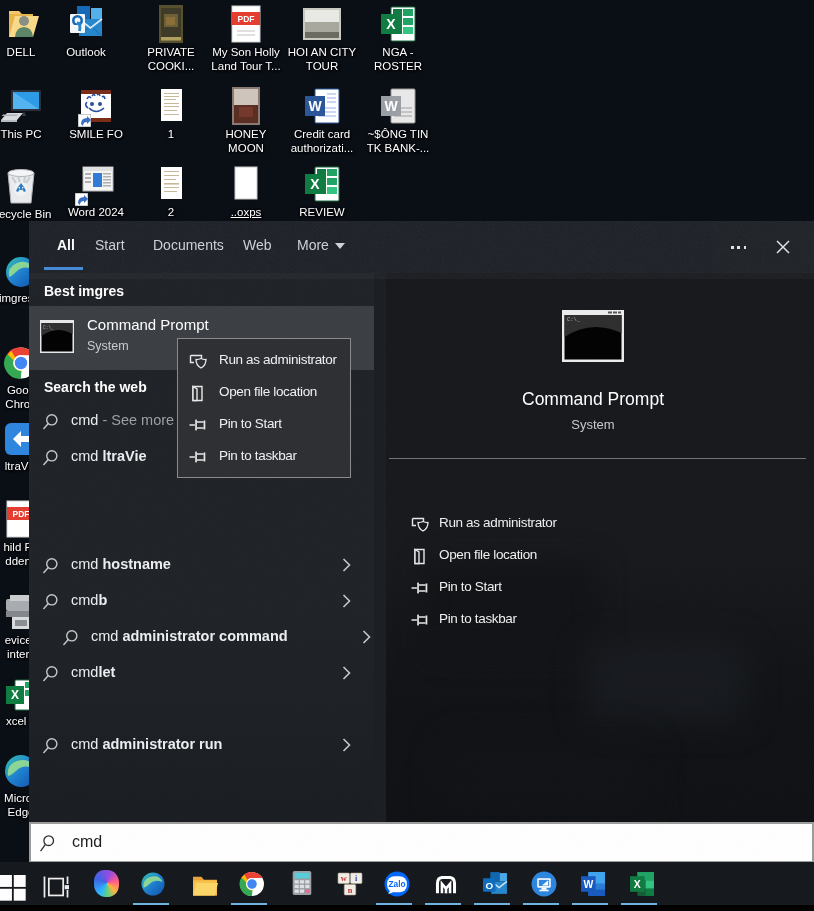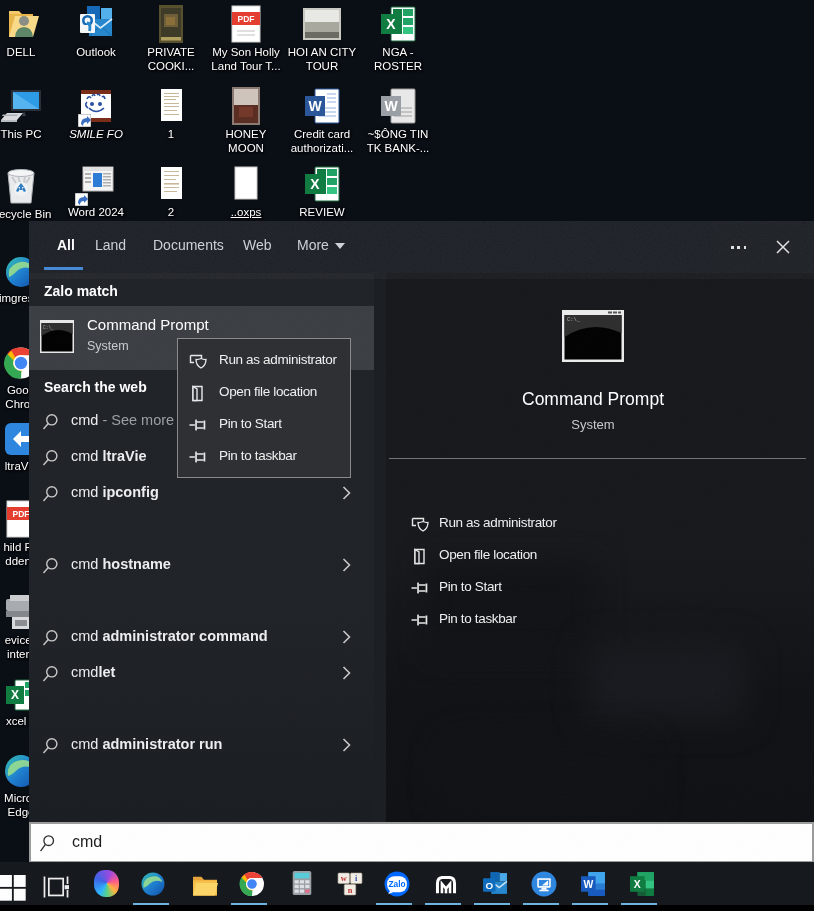--- a/index.html
+++ b/index.html
@@ -50,21 +50,21 @@
   <svg width="40" height="38" viewBox="0 0 40 38">
           <path d="M8 6 h10 l3 3 h11 v23 H8 z" fill="#f5c96b"></path>
           <path d="M8 9 h24 v23 H8 z" fill="#e8b44c"></path>
           <path d="M8 32 L14 11 h24 l-6 21 z" fill="#f7d989"></path>
           <circle cx="23" cy="16" r="5" fill="#8a8f85"></circle>
           <path d="M14 32 q1-10 9-10 q8 0 9 10 z" fill="#5d8668"></path>
         </svg>
  </div>
  <div class="lb">DELL</div>
 </div>
-<div class="dcell" style="left:58px;top:5px;">
+<div class="dcell" style="left:48px;top:5px;">
  <div class="ic" style="width:40px;height:38px;">
   <svg width="40" height="38" viewBox="0 0 40 38">
           <rect x="11" y="1" width="13" height="13" fill="#1569b8"></rect>
           <rect x="25" y="3" width="11" height="11" fill="#54b0ea"></rect>
           <rect x="13" y="14" width="23" height="17" fill="#2887cc"></rect>
           <path d="M13 14 L24.5 23 L36 14" fill="none" stroke="#d8ecfa" stroke-width="1.6"></path>
           <path d="M13 31 l9-8 M36 31 l-9-8" stroke="#1d77be" stroke-width="1.2"></path>
           <rect x="4" y="9" width="15" height="19" rx="1" fill="#f4f6f8"></rect>
           <circle cx="11.5" cy="15.5" r="4.2" fill="none" stroke="#1569b8" stroke-width="2.6"></circle>
           <path d="M8 20 h7 l-1 7 h-7 z" fill="#f4f6f8"></path>
@@ -140,21 +140,21 @@
           <path d="M25 24 l-2 5 h4 z" fill="#383d48"></path>
           <path d="M2 33 L8 26 h16 l-6 7 z" fill="#d8dadd"></path>
           <g fill="#aeb2b8">
             <rect x="4" y="27.5" width="15" height="1.6" transform="skewX(-38)" transform-origin="4 27.5"></rect>
           </g>
           <path d="M2 33 h16 v2 H2 z" fill="#b8bcc2"></path>
         </svg>
  </div>
  <div class="lb">This PC</div>
 </div>
-<div class="dcell" style="left:58px;top:87px;font-style:italic;">
+<div class="dcell" style="left:58px;top:87px;">
  <div class="ic" style="width:32px;height:38px;">
   <svg width="32" height="38" viewBox="0 0 32 38">
           <rect x="1" y="3" width="30" height="32" fill="#fff"></rect>
           <rect x="1" y="3" width="30" height="4" fill="#7a2d18"></rect>
           <rect x="1" y="31" width="30" height="4" fill="#7a2d18"></rect>
           <g stroke="#2a4fa0" stroke-width="1.6" fill="none">
             <path d="M7 12 q2-4 4-1 M12 9 q2-3 3 0 M17 8 q2-2 3 1 M22 10 q2-2 3 2"></path>
             <circle cx="12" cy="17" r="1.2" fill="#2a4fa0"></circle>
             <circle cx="20" cy="17" r="1.2" fill="#2a4fa0"></circle>
             <path d="M9 21 q7 7 15 0"></path>
@@ -405,35 +405,35 @@
           <path d="M5 23 q-2-11 9-15 q13-4 17 7 q-11-4-17 2 q-5 5 -9 6z" fill="#9ee08c" opacity="0.85"></path>
         </svg>
  </div>
  <div class="lb">Micros<br>Edge</div>
 </div>
 </div>
 
 <div id="panel">
   <div id="tabstrip">
     <div class="tab" style="left:28px;color:#fff;font-weight:bold;">All</div>
-    <div class="tab" style="left:66px;">Land</div>
+    <div class="tab" style="left:66px;">Start</div>
     <div class="tab" style="left:124px;">Documents</div>
     <div class="tab" style="left:214px;">Web</div>
     <div class="tab" style="left:268px;">More</div>
     <div class="abs" style="left:306px;top:22px;width:0;height:0;border-left:5px solid transparent;border-right:5px solid transparent;border-top:6px solid #d0d4da;"></div>
     <div class="abs" style="left:15px;top:46px;width:39px;height:3px;background:#3f87d6;"></div>
     <div class="abs" style="left:702px;top:25px;width:2.6px;height:2.6px;background:#e4e4e4;"></div>
       <div class="abs" style="left:708.4px;top:25px;width:2.6px;height:2.6px;background:#e4e4e4;"></div>
       <div class="abs" style="left:714.8px;top:25px;width:2.6px;height:2.6px;background:#e4e4e4;"></div>
     <svg class="abs" style="left:747px;top:19px;" width="14" height="14" viewBox="0 0 14 14">
         <path d="M1 1 L13 13 M13 1 L1 13" stroke="#e4e4e4" stroke-width="1.5"></path>
       </svg>
   </div>
   <div id="leftcol">
-    <div class="abs" style="left:15px;top:10px;font-size:14px;font-weight:bold;color:#fff;">Zalo match</div>
+    <div class="abs" style="left:15px;top:10px;font-size:14px;font-weight:bold;color:#fff;">Best imgres</div>
 
     <div class="abs" style="left:0;top:33px;width:345px;height:64px;background:#3a3e43;">
       <svg class="abs" style="left:11px;top:14px;" width="34" height="33" viewBox="0 0 34 33">
           <rect x="0" y="0" width="34" height="33" fill="#e8e8e8"></rect>
           <rect x="1.5" y="3" width="31" height="28.5" fill="#000"></rect>
           <path d="M1.5 3 h31 v11 q-16 -9 -31 2 z" fill="#2e2e2e"></path>
           <text x="3" y="9" font-size="4.5" fill="#aaa" font-family="Liberation Mono">C:\_</text>
         </svg>
       <div class="abs" style="left:58px;top:10px;font-size:15px;color:#fff;">Command Prompt</div>
       <div class="abs" style="left:58px;top:33px;font-size:12.5px;color:#c8ccd0;">System</div>
@@ -452,41 +452,41 @@
     <div class="srow" style="top:166px;">
         <svg class="mag" width="17" height="17" viewBox="0 0 17 17">
           <circle cx="9.8" cy="6.8" r="5.1" fill="none" stroke="#c8c8c8" stroke-width="1.4"></circle>
           <path d="M6.3 10.5 L1.5 16" stroke="#c8c8c8" stroke-width="1.4"></path>
         </svg>
         <div class="txt">cmd <b>ltraVie</b></div>
         <svg class="chev" width="9" height="14" viewBox="0 0 9 14">
           <path d="M1.5 1 L7.5 7 L1.5 13" fill="none" stroke="#c8c8c8" stroke-width="1.6"></path>
         </svg>
       </div>
-    <div class="srow" style="top:202px;">
-        <svg class="mag" width="17" height="17" viewBox="0 0 17 17">
-          <circle cx="9.8" cy="6.8" r="5.1" fill="none" stroke="#c8c8c8" stroke-width="1.4"></circle>
-          <path d="M6.3 10.5 L1.5 16" stroke="#c8c8c8" stroke-width="1.4"></path>
-        </svg>
-        <div class="txt">cmd <b>ipconfig</b></div>
-        <svg class="chev" width="9" height="14" viewBox="0 0 9 14">
-          <path d="M1.5 1 L7.5 7 L1.5 13" fill="none" stroke="#c8c8c8" stroke-width="1.6"></path>
-        </svg>
-      </div>
     <div class="srow" style="top:274px;text-align:right;">
         <svg class="mag" width="17" height="17" viewBox="0 0 17 17">
           <circle cx="9.8" cy="6.8" r="5.1" fill="none" stroke="#c8c8c8" stroke-width="1.4"></circle>
           <path d="M6.3 10.5 L1.5 16" stroke="#c8c8c8" stroke-width="1.4"></path>
         </svg>
         <div class="txt">cmd <b>hostname</b></div>
         <svg class="chev" width="9" height="14" viewBox="0 0 9 14">
           <path d="M1.5 1 L7.5 7 L1.5 13" fill="none" stroke="#c8c8c8" stroke-width="1.6"></path>
         </svg>
       </div>
-    <div class="srow" style="top:346px;">
+    <div class="srow" style="top:310px;">
+        <svg class="mag" width="17" height="17" viewBox="0 0 17 17">
+          <circle cx="9.8" cy="6.8" r="5.1" fill="none" stroke="#c8c8c8" stroke-width="1.4"></circle>
+          <path d="M6.3 10.5 L1.5 16" stroke="#c8c8c8" stroke-width="1.4"></path>
+        </svg>
+        <div class="txt">cmd<b>b</b></div>
+        <svg class="chev" width="9" height="14" viewBox="0 0 9 14">
+          <path d="M1.5 1 L7.5 7 L1.5 13" fill="none" stroke="#c8c8c8" stroke-width="1.6"></path>
+        </svg>
+      </div>
+    <div class="srow" style="top:346px;margin-left:20px;">
         <svg class="mag" width="17" height="17" viewBox="0 0 17 17">
           <circle cx="9.8" cy="6.8" r="5.1" fill="none" stroke="#c8c8c8" stroke-width="1.4"></circle>
           <path d="M6.3 10.5 L1.5 16" stroke="#c8c8c8" stroke-width="1.4"></path>
         </svg>
         <div class="txt">cmd <b>administrator command</b></div>
         <svg class="chev" width="9" height="14" viewBox="0 0 9 14">
           <path d="M1.5 1 L7.5 7 L1.5 13" fill="none" stroke="#c8c8c8" stroke-width="1.6"></path>
         </svg>
       </div>
     <div class="srow" style="top:382px;">

